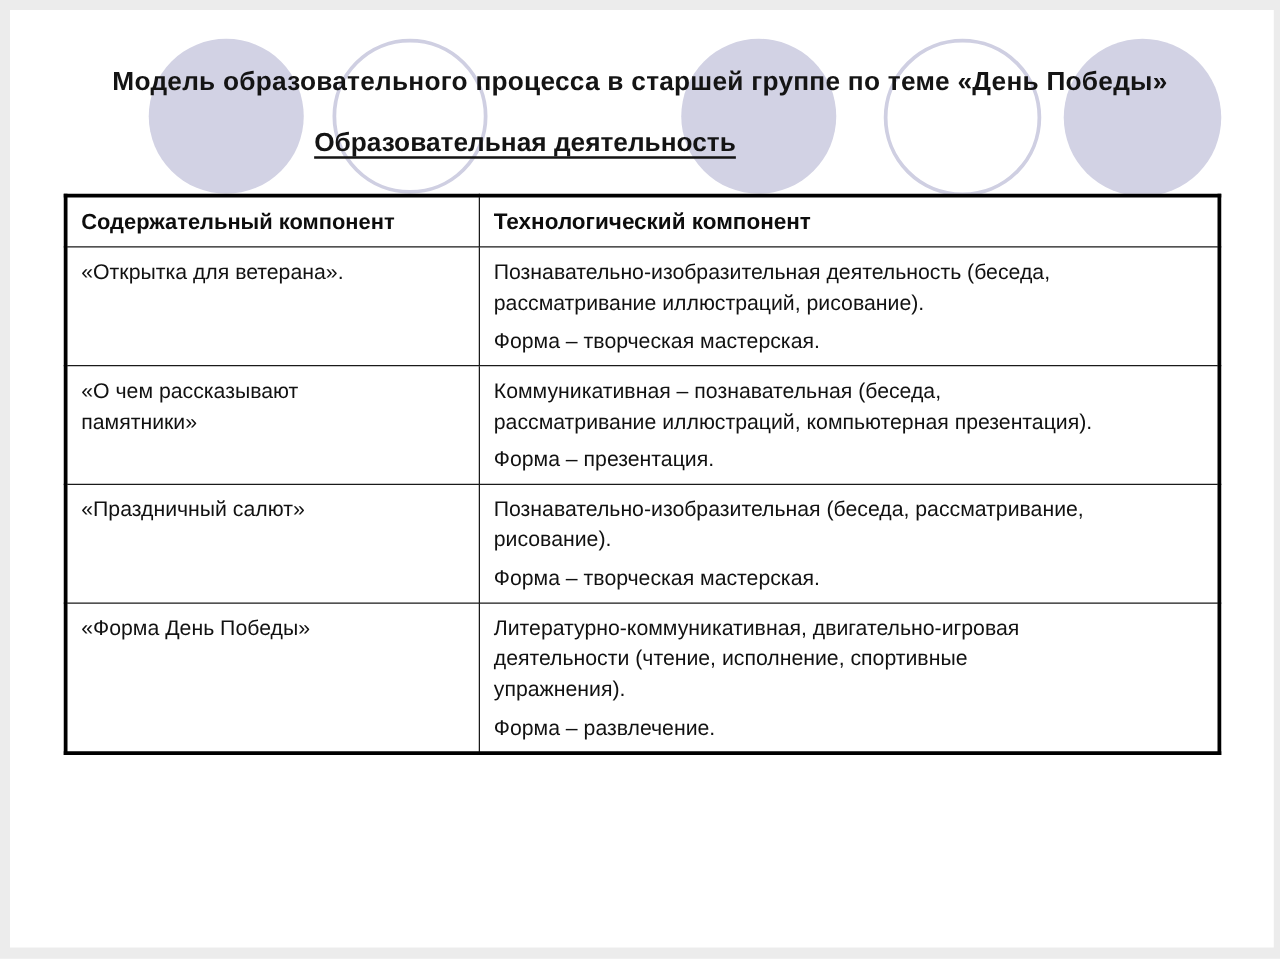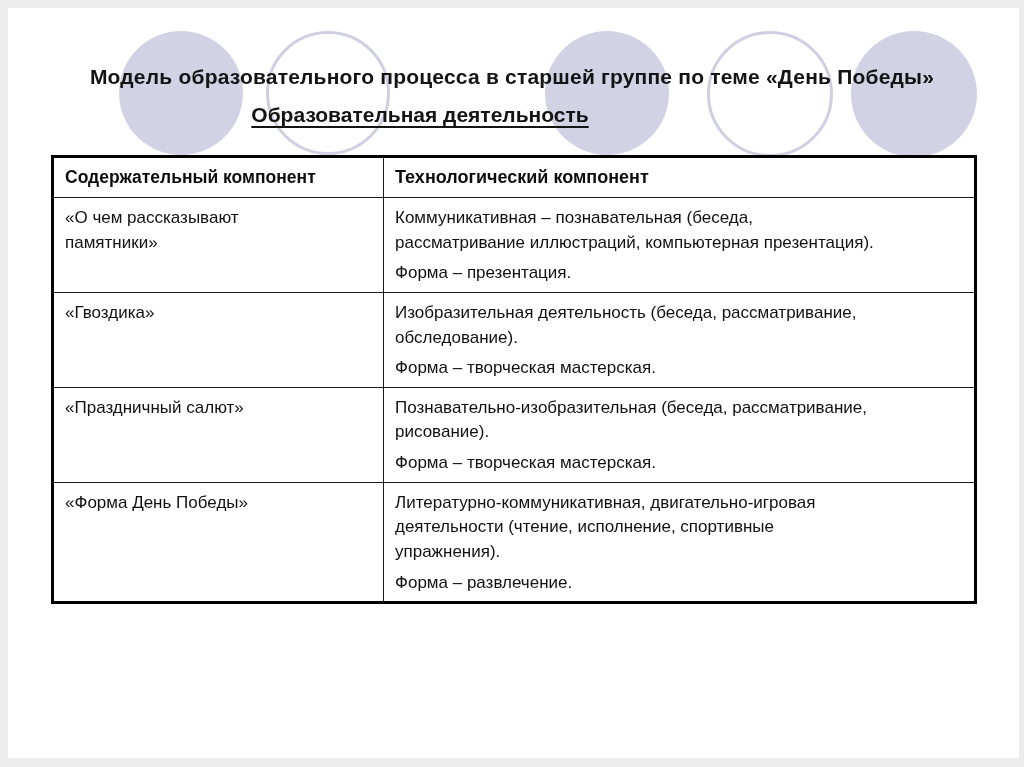--- a/index.html
+++ b/index.html
@@ -21,21 +21,21 @@
   .circle { position: absolute; border-radius: 50%; z-index: 1; }
   .circle.filled  { background: #d2d2e4; }
   .circle.outline { background: transparent; border: 3px solid #cfcfe2; box-sizing: border-box; }
   .c1 { left: 119px; top: 31px; width: 124px; height: 124px; }
   .c2 { left: 266px; top: 31px; width: 124px; height: 124px; }
   .c3 { left: 545px; top: 31px; width: 124px; height: 124px; }
   .c4 { left: 707px; top: 31px; width: 126px; height: 126px; }
   .c5 { left: 851px; top: 31px; width: 126px; height: 126px; }
 
   .title {
-    position: absolute; left: 0; top: 65px; width: 1024px;
+    position: absolute; left: 0; top: 54px; width: 1024px;
     margin: 0; z-index: 2;
     text-align: center;
     font-size: 21px; font-weight: bold; color: #141414;
     letter-spacing: 0.2px;
   }
   .subtitle {
     position: absolute; left: 0; top: 103px; width: 840px;
     margin: 0; z-index: 2;
     text-align: center;
     font-size: 21px; font-weight: bold; color: #141414;
@@ -93,39 +93,39 @@
 <table class="model-table">
   <colgroup>
       <col class="col1">
       <col class="col2">
     </colgroup>
   <tbody>
     <tr class="hr">
       <th class="h-left">Содержательный компонент</th>
       <th class="h-right">Технологический компонент</th>
     </tr>
+    <tr class="r2">
+      <td>
+          <div class="multiline">«Открытка для ветерана».</div>
+        </td>
+      <td>
+        <div class="multiline">Познавательно-изобразительная деятельность (беседа,
+рассматривание иллюстраций, рисование).</div>
+        <div class="form-line">Форма – творческая мастерская.</div>
+      </td>
+    </tr>
     <tr class="r3">
       <td>
           <div class="multiline">«О чем рассказывают
 памятники»</div>
         </td>
       <td>
         <div class="multiline">Коммуникативная – познавательная (беседа,
 рассматривание иллюстраций, компьютерная презентация).</div>
         <div class="form-line">Форма – презентация.</div>
-      </td>
-    </tr>
-    <tr class="r4">
-      <td>
-          <div class="multiline">«Гвоздика»</div>
-        </td>
-      <td>
-        <div class="multiline">Изобразительная деятельность (беседа, рассматривание,
-обследование).</div>
-        <div class="form-line">Форма – творческая мастерская.</div>
       </td>
     </tr>
     <tr class="r5">
       <td>
           <div class="multiline">«Праздничный салют»</div>
         </td>
       <td>
         <div class="multiline">Познавательно-изобразительная (беседа, рассматривание,
 рисование).</div>
         <div class="form-line">Форма – творческая мастерская.</div>

